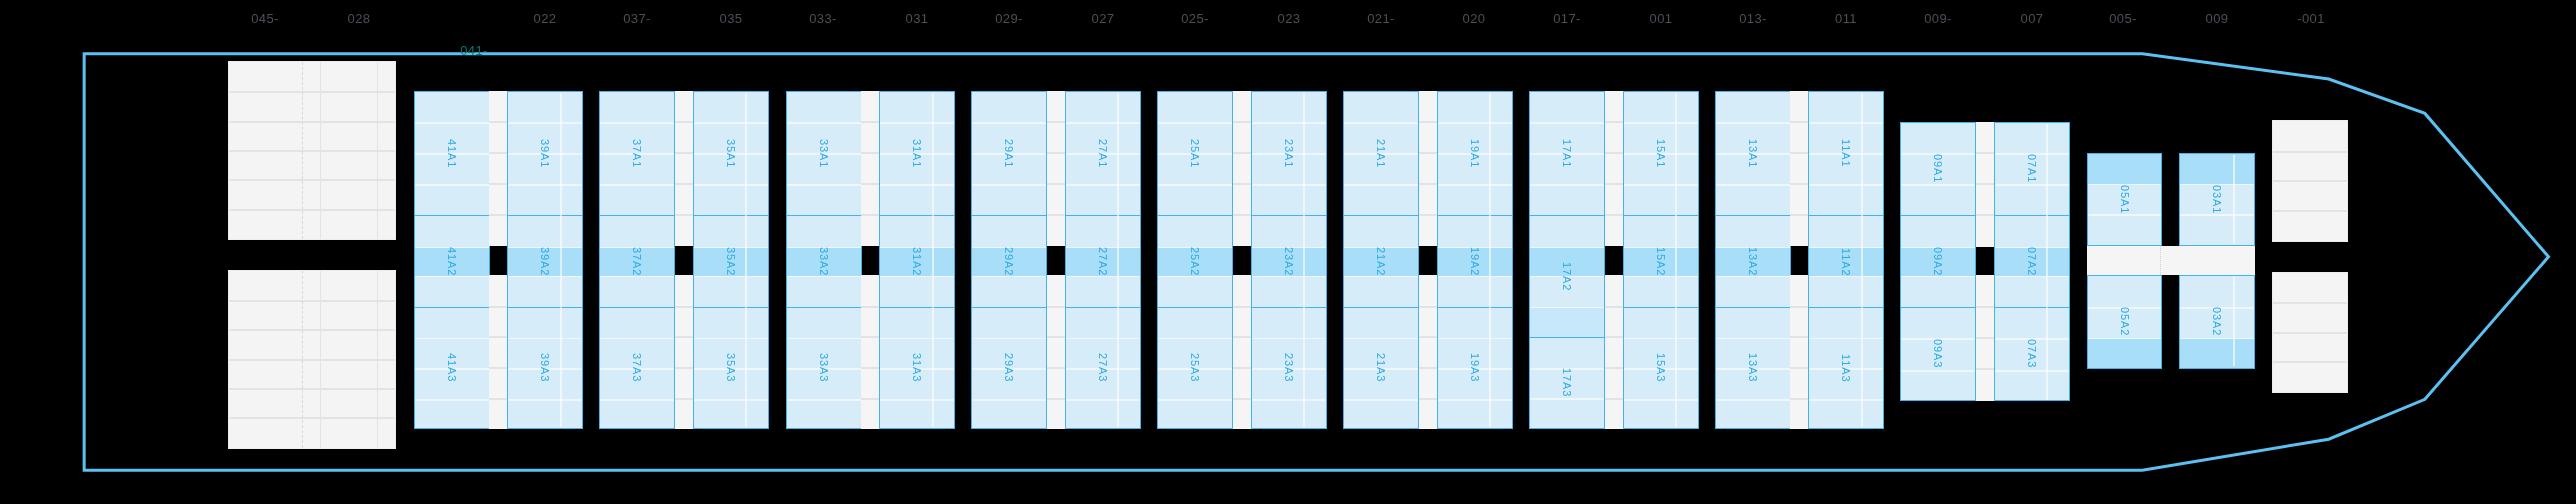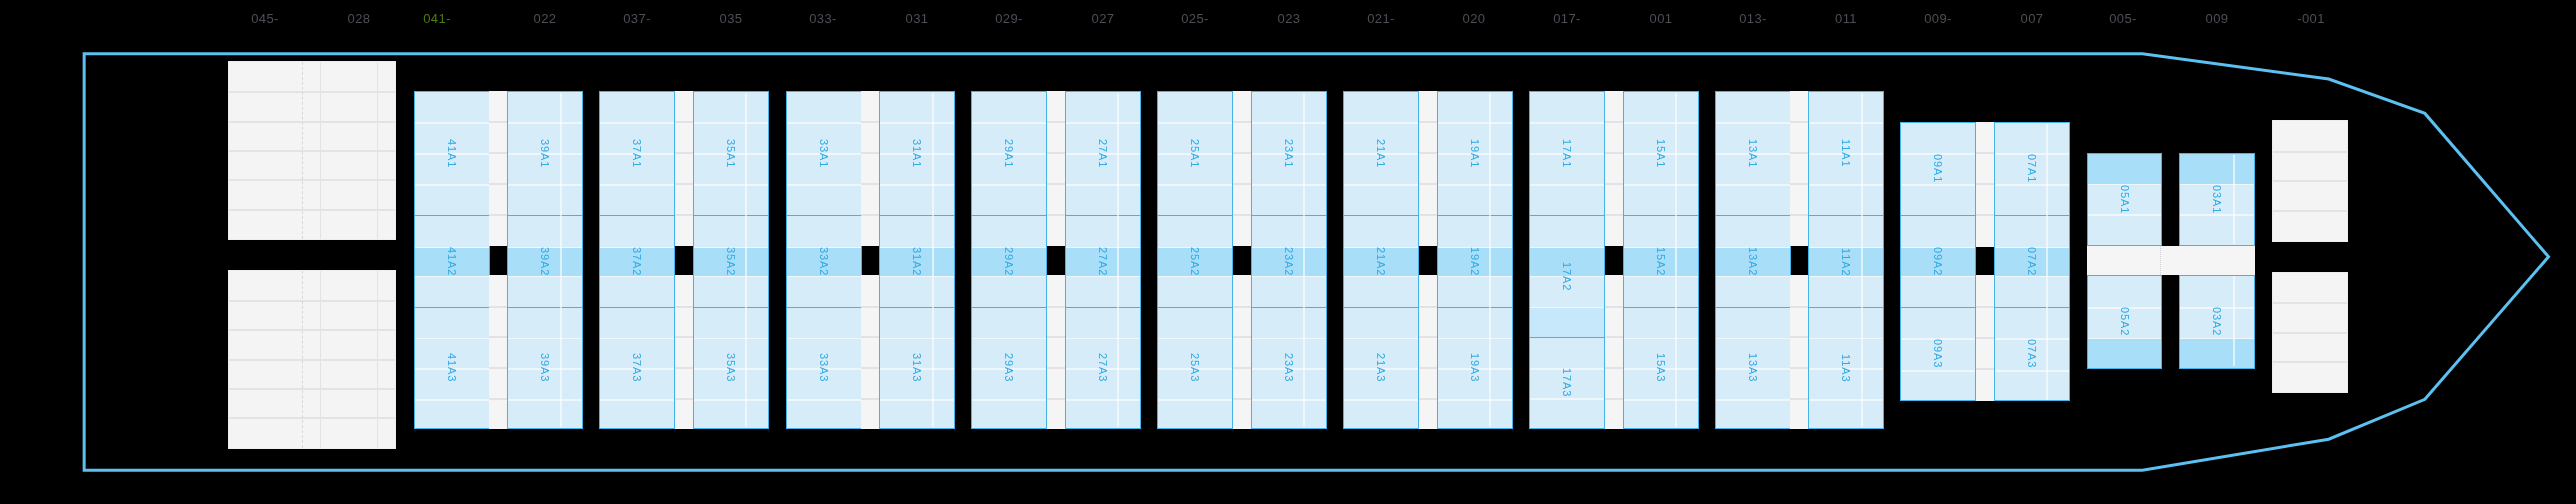--- a/index.html
+++ b/index.html
@@ -49,21 +49,21 @@
 </head>
 <body>
 
 <div id="canvas" style="background: rgb(0, 0, 0);">
   <svg id="hull-svg" width="2576" height="505" viewBox="0 0 3000 588">
       <polygon points="98,62.5 2495,62.5 2712,92 2824,132 2968,299 2824,465 2712,511.5 2495,547.5 98,547.5" fill="none" stroke="#5cc0f1" stroke-width="3.5" stroke-linejoin="miter"></polygon>
     </svg>
   <div id="bay-numbers">
       <span class="bay-number" style="left: 265px; color: rgb(78, 78, 88);">045-</span>
       <span class="bay-number" style="left: 359px; color: rgb(78, 78, 88);">028</span>
-      <span class="bay-number" style="left: 437px; color: #4d7c0f;">041-</span>
+      <span class="bay-number" style="left: 474px; color: #0f766e; margin-top: 32px;">041-</span>
       <span class="bay-number" style="left: 545px; color: rgb(78, 78, 88);">022</span>
       <span class="bay-number" style="left: 637px; color: rgb(78, 78, 88);">037-</span>
       <span class="bay-number" style="left: 731px; color: rgb(78, 78, 88);">035</span>
       <span class="bay-number" style="left: 823px; color: rgb(78, 78, 88);">033-</span>
       <span class="bay-number" style="left: 917px; color: rgb(78, 78, 88);">031</span>
       <span class="bay-number" style="left: 1009px; color: rgb(78, 78, 88);">029-</span>
       <span class="bay-number" style="left: 1103px; color: rgb(78, 78, 88);">027</span>
       <span class="bay-number" style="left: 1195px; color: rgb(78, 78, 88);">025-</span>
       <span class="bay-number" style="left: 1289px; color: rgb(78, 78, 88);">023</span>
       <span class="bay-number" style="left: 1381px; color: rgb(78, 78, 88);">021-</span>

